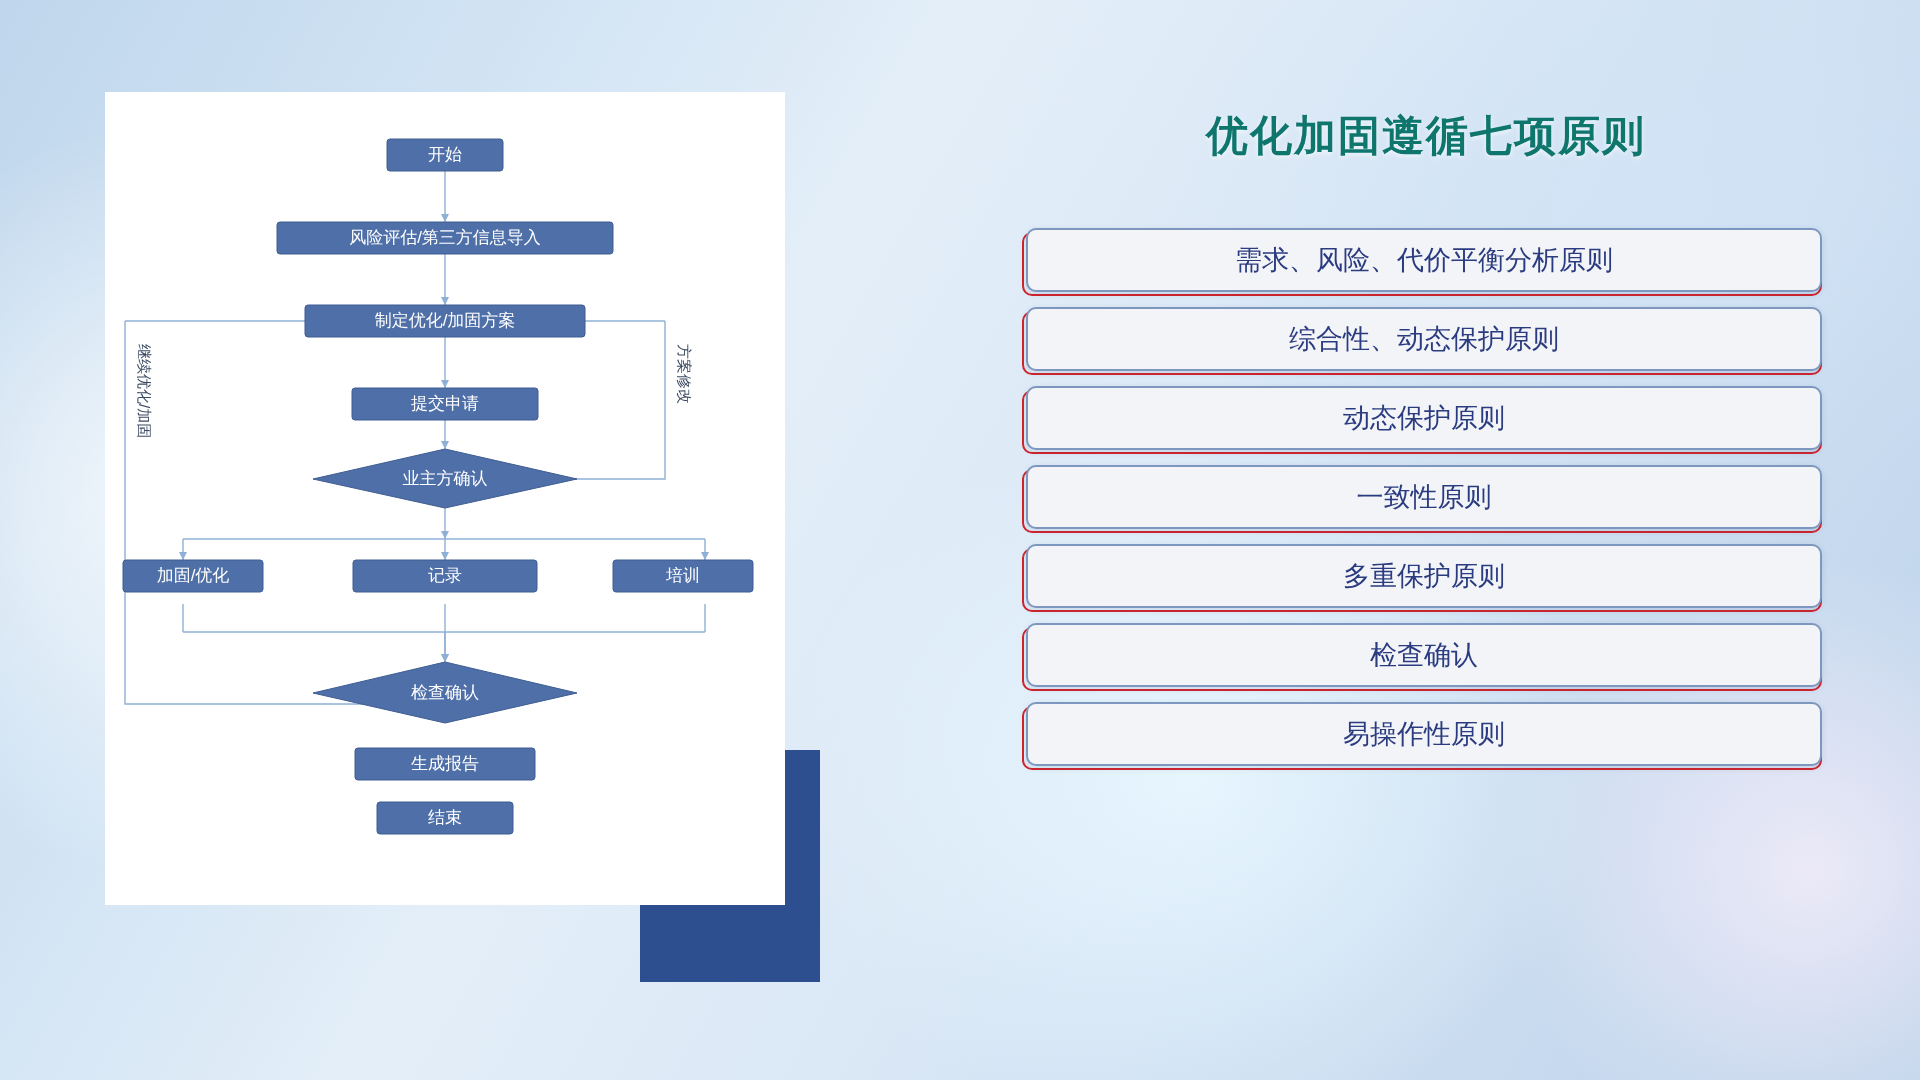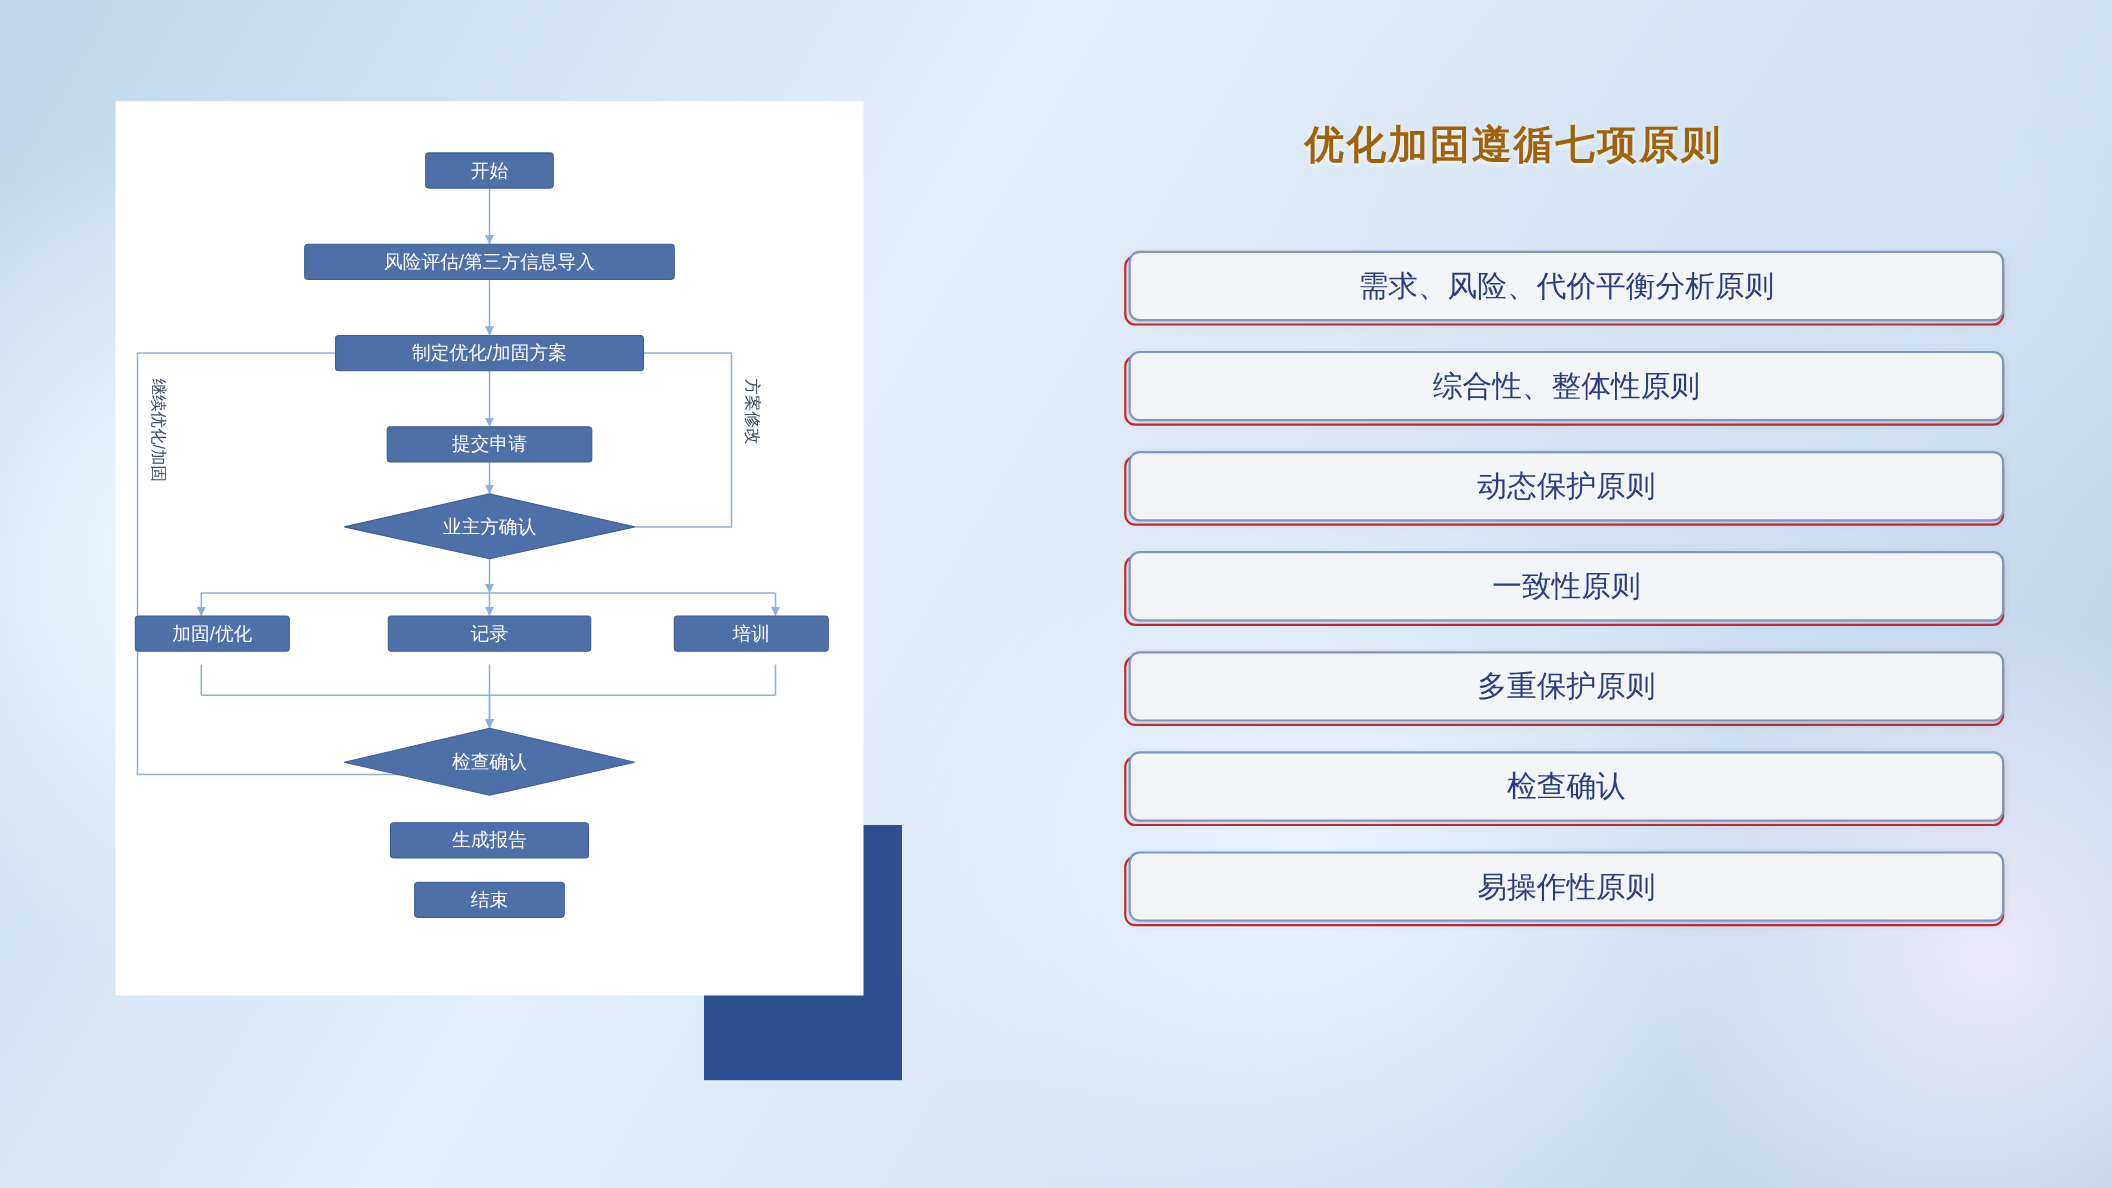--- a/index.html
+++ b/index.html
@@ -61,38 +61,38 @@
   }
   .edge-label {
     font-size: 15px;
     fill: #3b4a63;
     font-family: "Liberation Sans", "DejaVu Sans", sans-serif;
   }
 
   
   #principles-title {
     position: absolute;
-    left: 976px; top: 108px;
+    left: 1026px; top: 108px;
     width: 800px;
     text-align: center;
-    font-size: 36px;
+    font-size: 42px;
     font-weight: bold;
-    color: #a16207;
+    color: #0f766e;
     letter-spacing: 2px;
     text-shadow: 0 2px 5px rgba(255,255,255,0.65);
   }
   #principles-list {
     position: absolute;
     left: 1022px; top: 228px;
     width: 800px;
   }
   .principle-item {
     position: relative;
     height: 66px;
-    margin-bottom: 25px;
+    margin-bottom: 13px;
   }
   .principle-accent {
     position: absolute;
     left: 0; top: 4px;
     width: 800px; height: 64px;
     border: 2px solid #d2232a;
     border-radius: 10px;
     box-sizing: border-box;
   }
   .principle-box {
@@ -233,21 +233,21 @@
 
 <div id="principles-title">优化加固遵循七项原则</div>
 
 <div id="principles-list">
   <div class="principle-item">
     <div class="principle-accent"></div>
     <div class="principle-box">需求、风险、代价平衡分析原则</div>
   </div>
   <div class="principle-item">
     <div class="principle-accent"></div>
-    <div class="principle-box">综合性、整体性原则</div>
+    <div class="principle-box">综合性、动态保护原则</div>
   </div>
   <div class="principle-item">
     <div class="principle-accent"></div>
     <div class="principle-box">动态保护原则</div>
   </div>
   <div class="principle-item">
     <div class="principle-accent"></div>
     <div class="principle-box">一致性原则</div>
   </div>
   <div class="principle-item">

